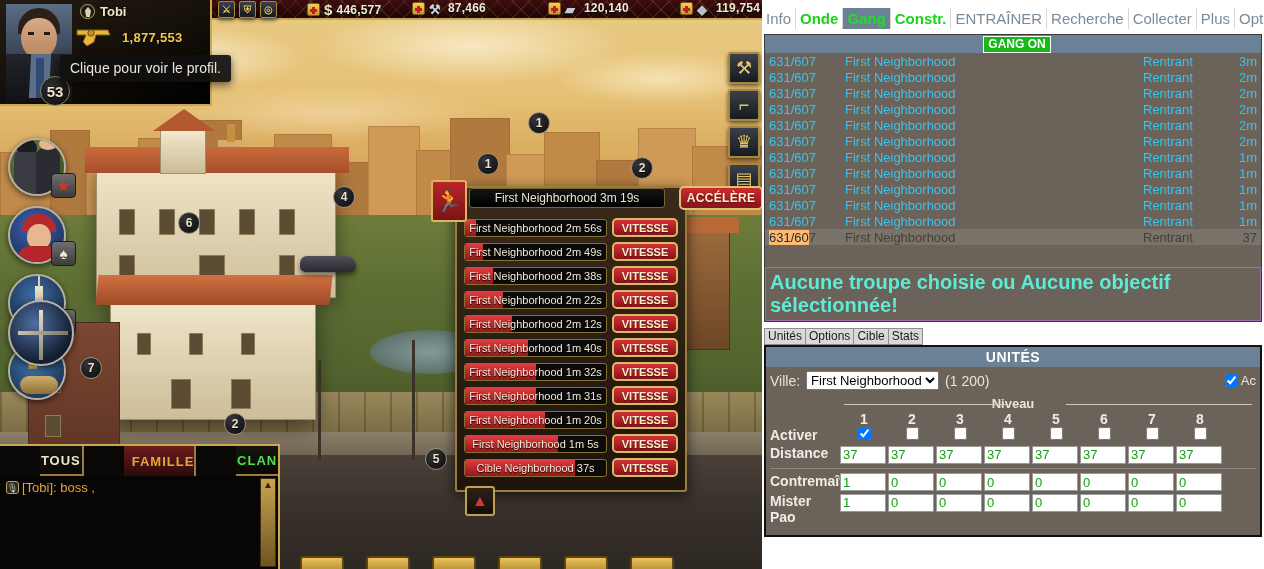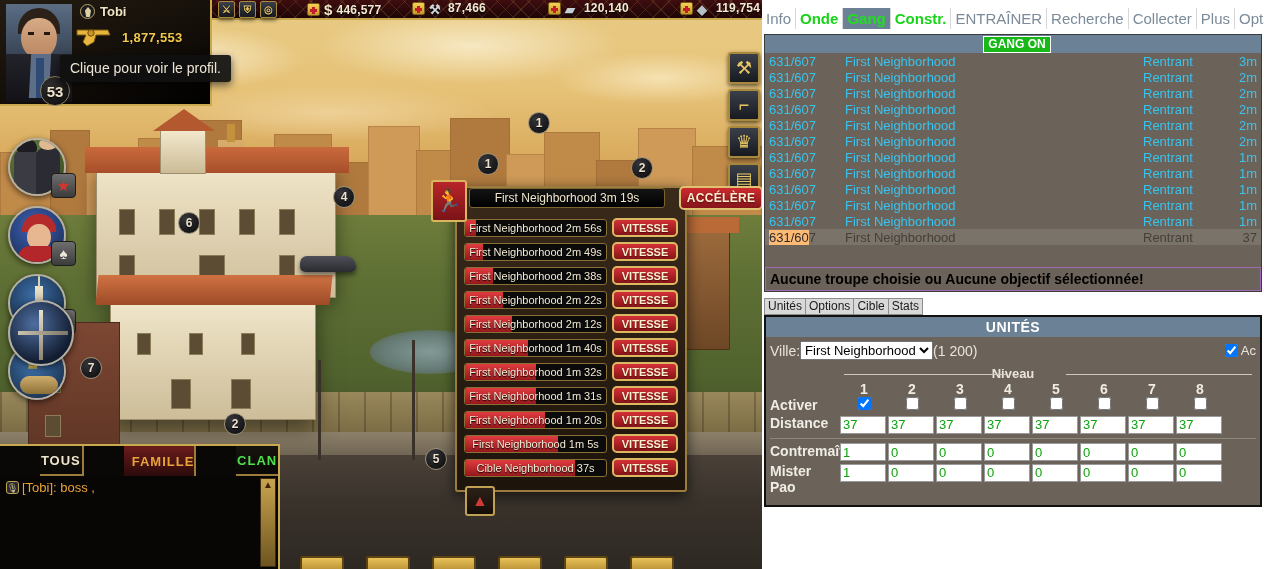--- a/index.html
+++ b/index.html
@@ -254,31 +254,31 @@
   .grow{ display:flex; align-items:center; height:16px; color:#39c3ef; font-size:13px;
      padding:0 4px;}
   .grow.last{ background:#7a736a; color:#443f38;}
   .grow .c1{ width:76px; flex:none;}
   .grow .c1 em{font-style:normal;}
   .grow.last .c1 em{ background:#fdba74; color:#2b2b2b;}
   .grow .c2{ flex:1;}
   .grow .c3{ width:90px; flex:none;}
   .grow .c4{ width:24px; flex:none; text-align:right; overflow:hidden;}
   .gangpad{ height:22px; background:#6b6359;}
-  .warnrow{ background:#6b6359; border:1px solid #a06ab0; color:#000000; font-size:14px;
+  .warnrow{ background:#6b6359; border:1px solid #a06ab0; color:#5eead4; font-size:20px;
      font-weight:bold; padding:3px 4px;}
 
   .subtabs{ display:flex; margin:6px 2px 0 2px;}
   .stab{ font-size:12px; color:#1a1a1a; background:#d9d9d9; border:1px solid #8d8d8d;
      padding:0 3px; margin-right:-1px; line-height:15px;}
 
   .unitwrap{ margin:0 2px; border:2px solid #111; background:#6b6359;}
   .unithdr{ height:20px; background:#6b8296; color:#fff; font-size:14px; font-weight:bold;
      display:flex; align-items:center; justify-content:center; letter-spacing:.5px;}
-  .villerow{ display:flex; align-items:center; padding:4px 4px 2px 4px;
+  .villerow{ display:flex; align-items:center; gap:6px; padding:4px 4px 2px 4px;
      color:#e8e4dc; font-size:14px;}
   .villerow select{ font-size:13px; font-family:"Liberation Sans",sans-serif; height:19px;}
   .villecount{ color:#e8e4dc; font-size:14px;}
   .actbox{ margin-left:auto; display:flex; align-items:center; gap:3px; color:#e8e4dc; font-size:13px;}
 
   .niveau{ position:relative; text-align:center; color:#e8e4dc; font-size:13px; font-weight:bold;
      margin:4px 0 0 0; padding:0 4px;}
   .niveau .ln{ position:absolute; top:8px; height:1px; background:#cfc9bd;}
   .lvlgrid{ display:flex; padding:0 4px;}
   .lvlLabel{ width:70px; flex:none; color:#efece5; font-size:14px; font-weight:bold;}

